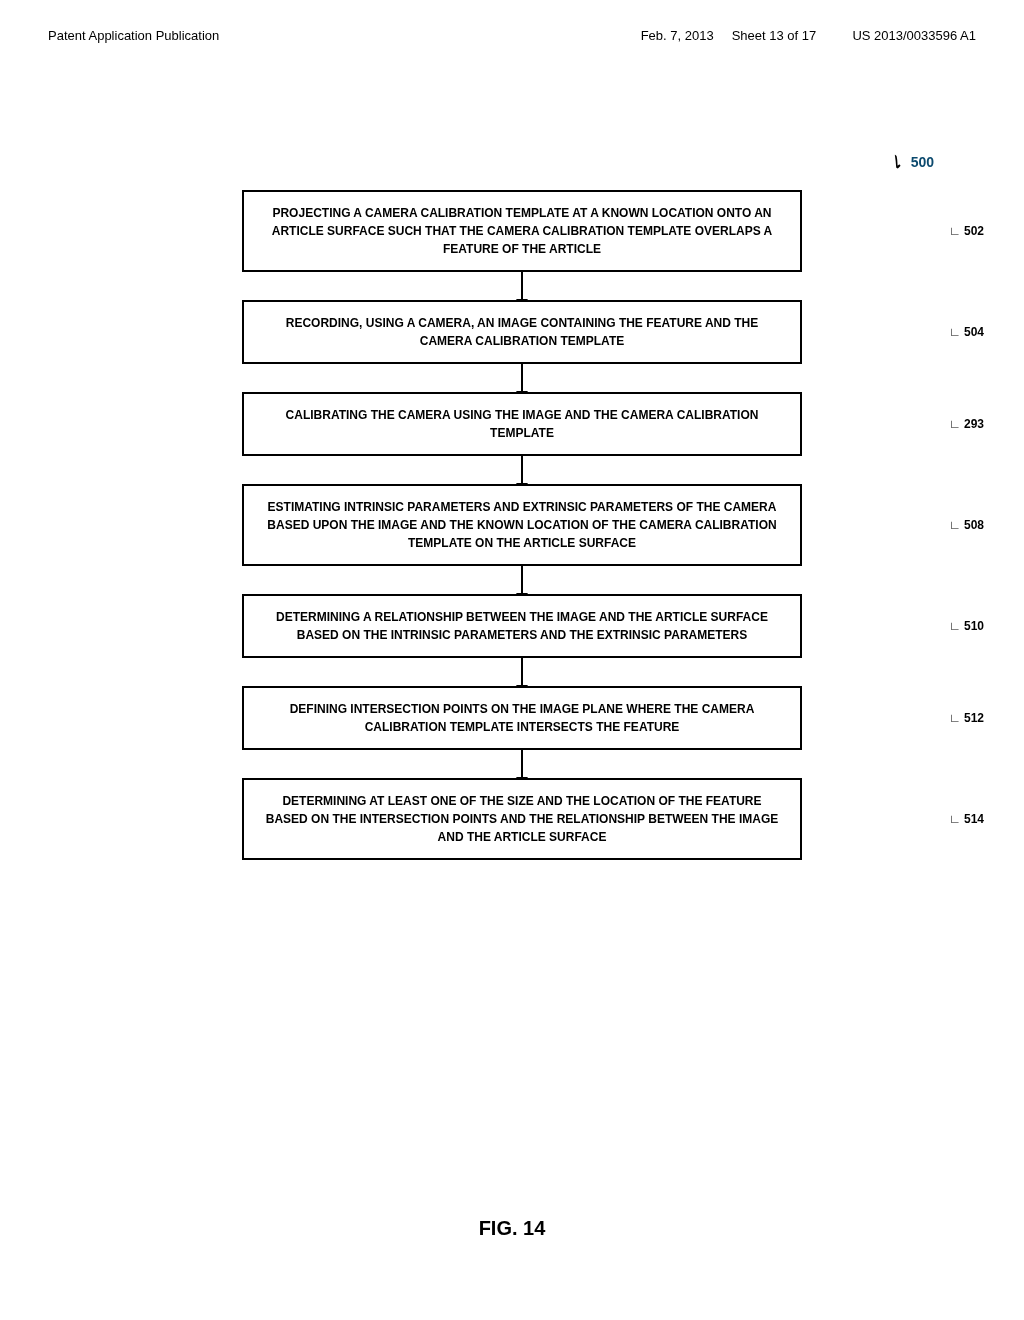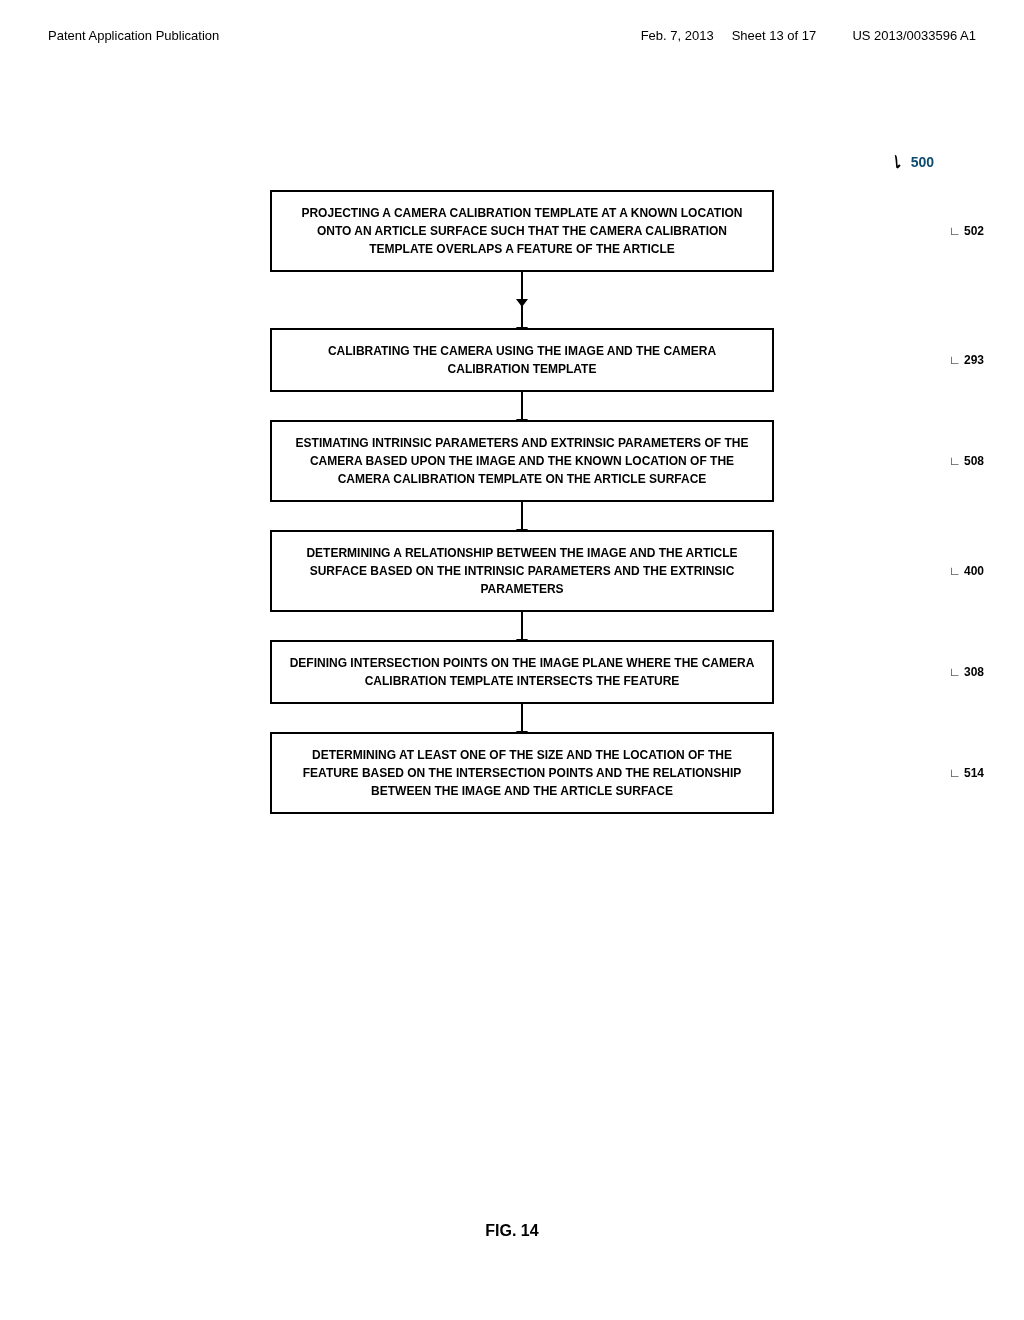--- a/index.html
+++ b/index.html
@@ -34,21 +34,21 @@
       left: 0;
       right: 0;
       display: flex;
       flex-direction: column;
       align-items: center;
     }
 
     .flow-box {
       border: 2px solid #000;
       background: #fff;
-      width: 504px;
+      width: 560px;
       text-align: center;
       padding: 12px 16px;
       font-size: 12px;
       font-weight: bold;
       color: #000;
       line-height: 1.5;
       position: relative;
     }
 
     .flow-box-row {
@@ -85,21 +85,21 @@
       border-right: 6px solid transparent;
       border-top: 8px solid #000;
     }
 
     .fig-label {
       position: absolute;
       bottom: 80px;
       left: 0;
       right: 0;
       text-align: center;
-      font-size: 16px;
+      font-size: 20px;
       font-weight: bold;
       color: #000;
     }
   </style>
 </head>
 <body>
 
 <div class="header">
   <span>Patent Application Publication</span>
   <span>
@@ -124,20 +124,28 @@
       <div class="flow-box">
         <span>PROJECTING A CAMERA CALIBRATION TEMPLATE AT A KNOWN LOCATION ONTO AN ARTICLE SURFACE SUCH THAT THE CAMERA CALIBRATION TEMPLATE OVERLAPS A FEATURE OF THE ARTICLE</span>
       </div>
       <span class="step-label">
         ∟&nbsp;<span>502</span>
       </span>
     </div>
 
     <div class="arrow-down"></div>
 
+    <div class="flow-box-row">
+      <div class="flow-box">
+        <span>RECORDING, USING A CAMERA, AN IMAGE CONTAINING THE FEATURE AND THE CAMERA CALIBRATION TEMPLATE</span>
+      </div>
+      <span class="step-label">
+        ∟&nbsp;<span>504</span>
+      </span>
+    </div>
 
     <div class="arrow-down"></div>
 
     <div class="flow-box-row">
       <div class="flow-box">
         <span>CALIBRATING THE CAMERA USING THE IMAGE AND THE CAMERA CALIBRATION TEMPLATE</span>
       </div>
       <span class="step-label">
         ∟&nbsp;<span>293</span>
       </span>
@@ -154,32 +162,32 @@
       </span>
     </div>
 
     <div class="arrow-down"></div>
 
     <div class="flow-box-row">
       <div class="flow-box">
         <span>DETERMINING A RELATIONSHIP BETWEEN THE IMAGE AND THE ARTICLE SURFACE BASED ON THE INTRINSIC PARAMETERS AND THE EXTRINSIC PARAMETERS</span>
       </div>
       <span class="step-label">
-        ∟&nbsp;<span>400</span>
+        ∟&nbsp;<span>510</span>
       </span>
     </div>
 
     <div class="arrow-down"></div>
 
     <div class="flow-box-row">
       <div class="flow-box">
         <span>DEFINING INTERSECTION POINTS ON THE IMAGE PLANE WHERE THE CAMERA CALIBRATION TEMPLATE INTERSECTS THE FEATURE</span>
       </div>
       <span class="step-label">
-        ∟&nbsp;<span>308</span>
+        ∟&nbsp;<span>512</span>
       </span>
     </div>
 
     <div class="arrow-down"></div>
 
     <div class="flow-box-row">
       <div class="flow-box">
         <span>DETERMINING AT LEAST ONE OF THE SIZE AND THE LOCATION OF THE FEATURE BASED ON THE INTERSECTION POINTS AND THE RELATIONSHIP BETWEEN THE IMAGE AND THE ARTICLE SURFACE</span>
       </div>
       <span class="step-label">

